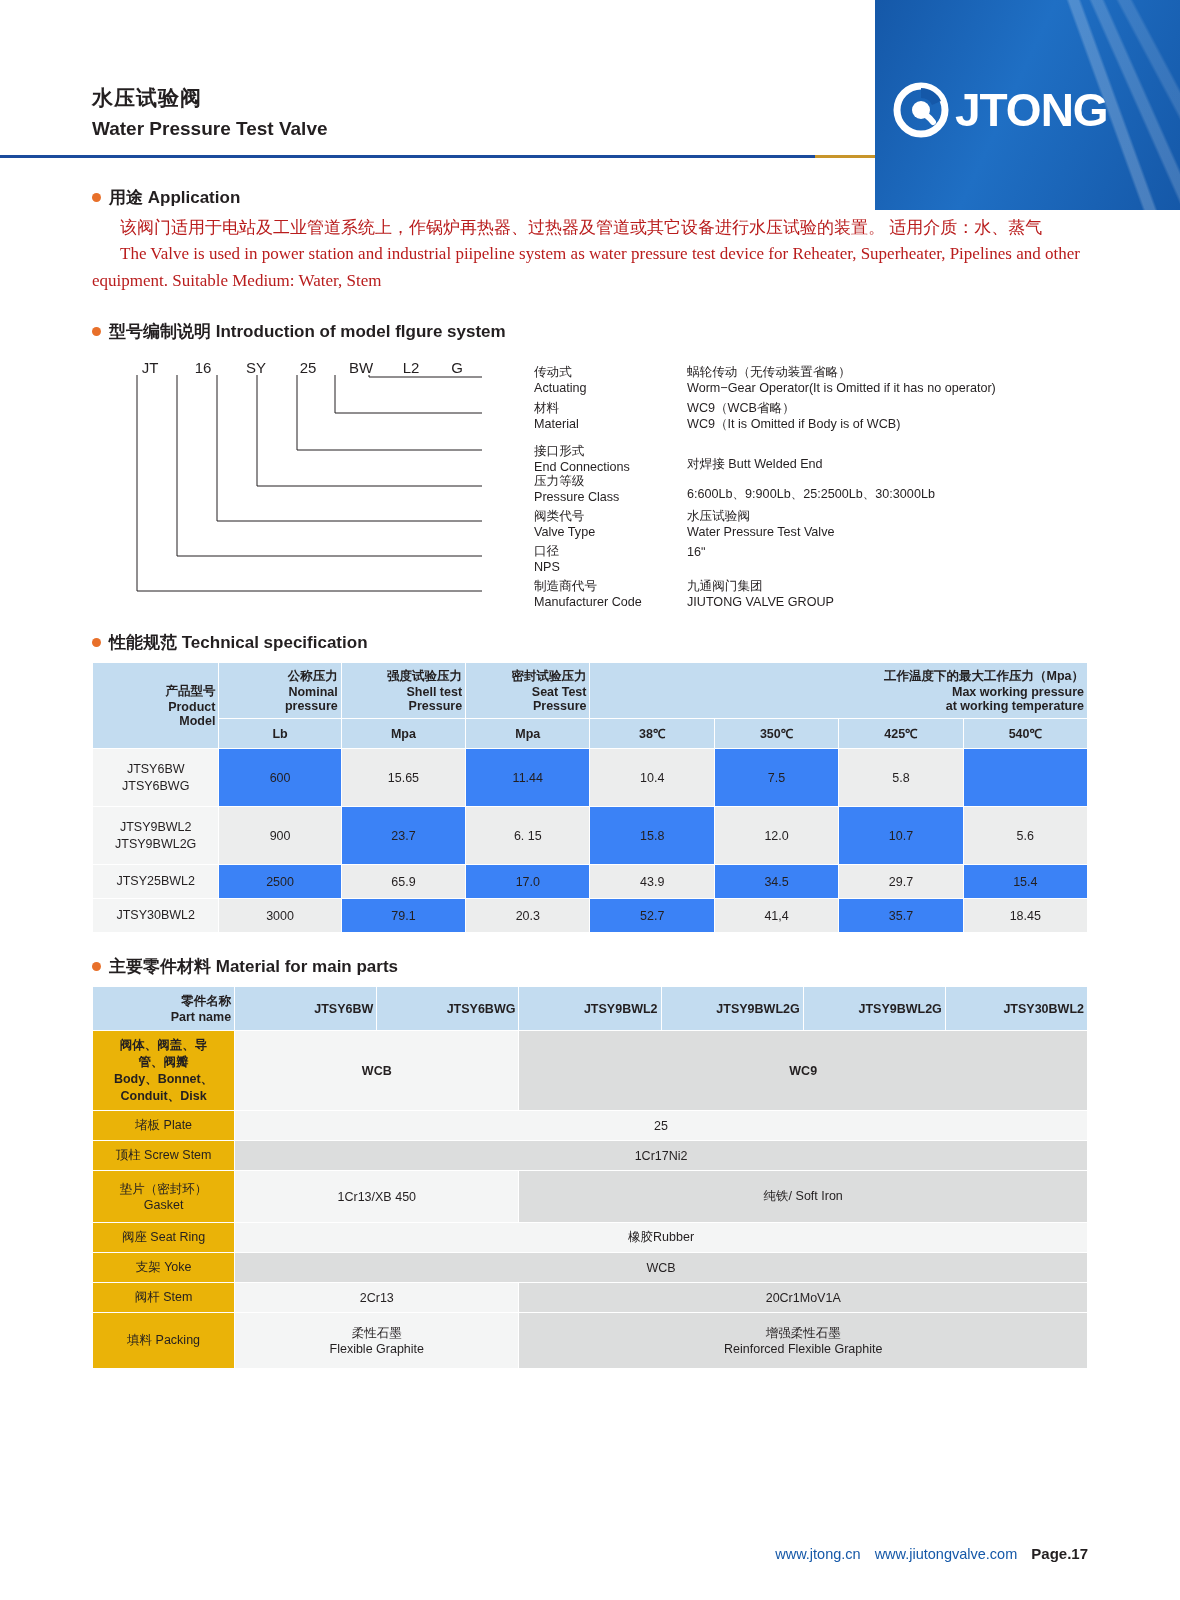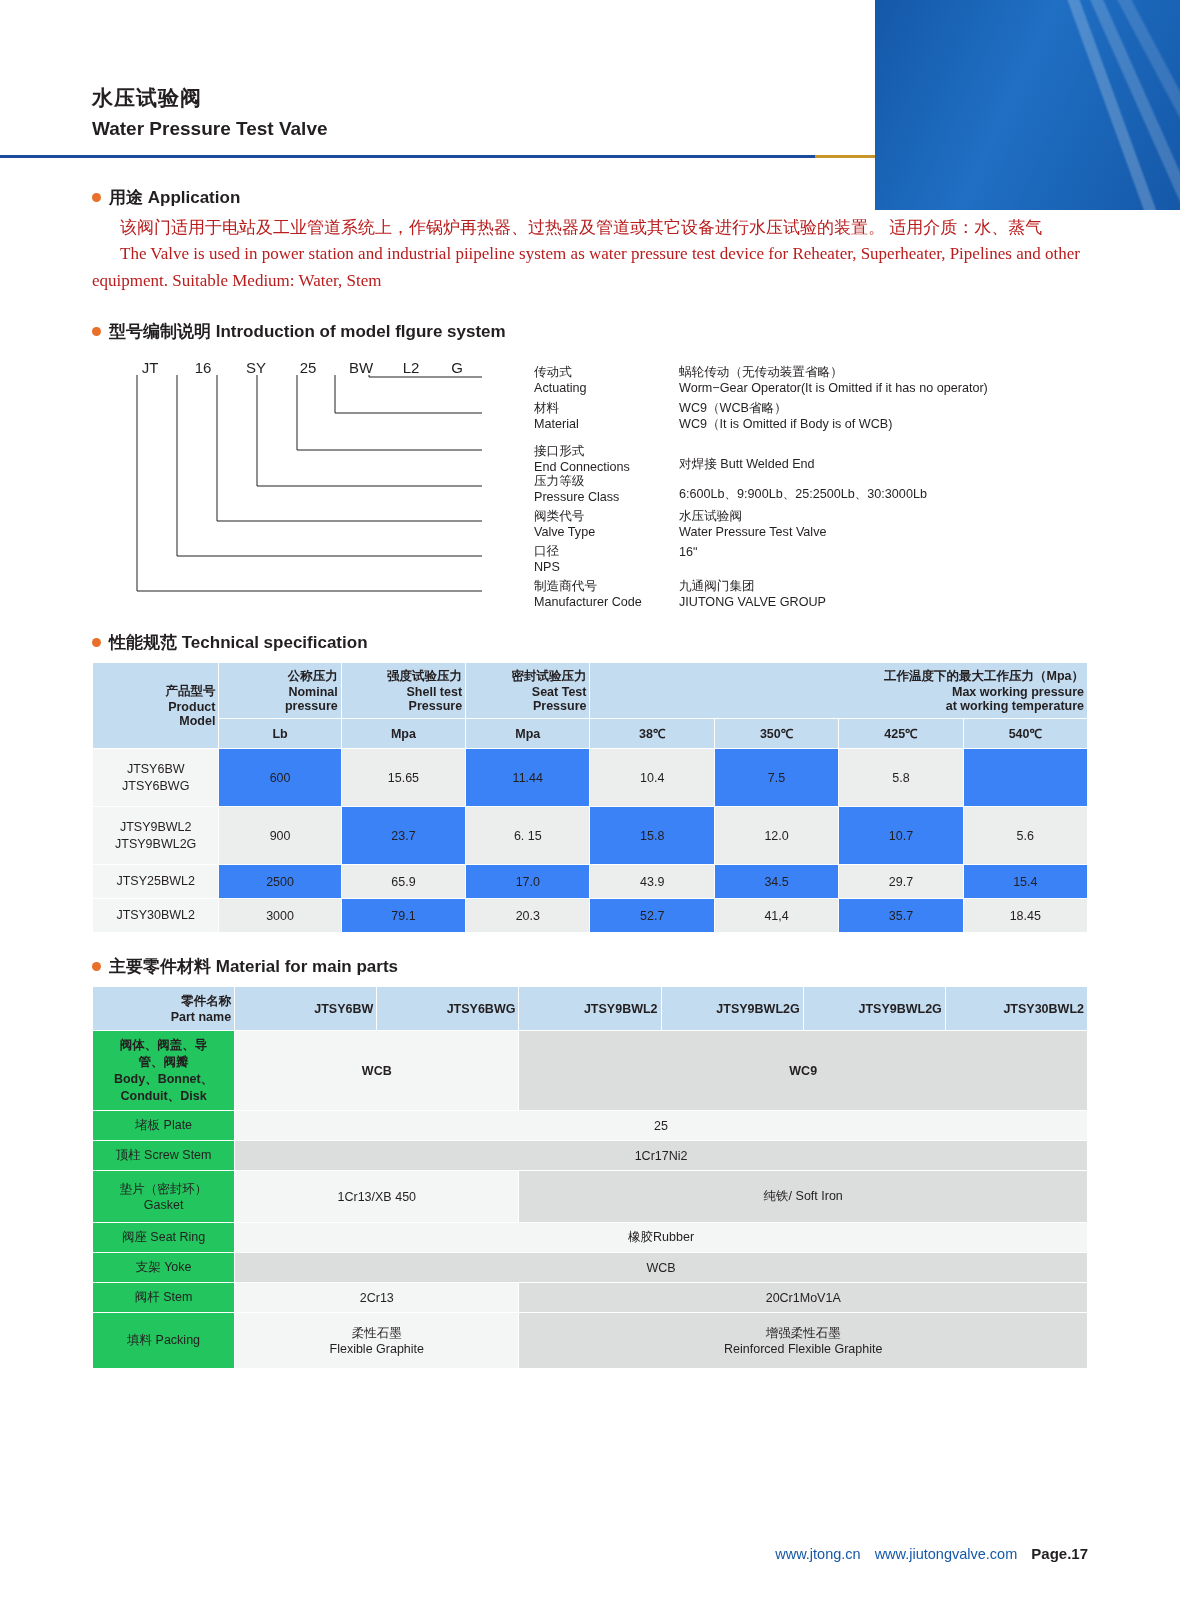--- a/index.html
+++ b/index.html
@@ -148,20 +148,21 @@
     position: absolute;
     left: 0; top: 0;
     width: 100%;
     height: 100%;
   }
   .spec-row {
     position: absolute;
     display: flex;
     font-size: 12.6px;
     line-height: 1.25;
+    gap: 8px;
   }
   .spec-label { width: 145px; }
   .spec-val { }
   .spec-cn { display: block; }
   .spec-en { display: block; }
 
   
   table {
     border-collapse: collapse;
     width: 100%;
@@ -175,21 +176,21 @@
     font-weight: normal;
     color: #231f20;
   }
   .tbl-wrap { margin-top: 8px; }
   .hd { background: #c3dcf0; font-weight: bold; text-align: right; }
   .hd2 { background: #c3dcf0; font-weight: bold; }
   .cellA { background: #eceded; }
   .cellB { background: #3b82f6; }
   .cellC { background: #f4f5f5; }
   .cellD { background: #dcdddd; }
-  .lbl { background: #22c55e; }
+  .lbl { background: #eab308; }
 
   .t1 td { height: 30px; }
   .t1 .modelcell { text-align: center; line-height: 1.35; }
 
   .t2 td { height: 30px; }
 
   
   .footer {
     position: absolute;
     right: 92px;
@@ -211,20 +212,31 @@
 <body>
 
 <div class="header">
   <div class="header-title-cn">水压试验阀</div>
   <div class="header-title-en">Water Pressure Test Valve</div>
   <div class="header-rule"></div>
   <div class="header-rule-gold"></div>
 
   <div class="logo-block">
     <div class="logo-bg"></div>
+    <div class="logo-inner">
+      <span class="logo-mark">
+        <svg width="56" height="56" viewBox="0 0 56 56">
+          <circle cx="28" cy="28" r="24" fill="none" stroke="#ffffff" stroke-width="7"></circle>
+          <path d="M28 6 a22 22 0 0 1 20 13 l-9 4 a12 12 0 0 0 -11 -7 z" fill="#1558a8"></path>
+          <circle cx="28" cy="28" r="9" fill="#ffffff"></circle>
+          <path d="M40 40 q-6 -8 -14 -10" stroke="#ffffff" stroke-width="6" fill="none" stroke-linecap="round"></path>
+        </svg>
+      </span>
+      <span class="logo-text">JTONG</span>
+    </div>
   </div>
 </div>
 
 <div class="content">
 
   <div class="sec-head">
     <span class="sec-bullet"></span>
     <span class="sec-title">用途 Application</span>
   </div>
   <div class="para indent">该阀门适用于电站及工业管道系统上，作锅炉再热器、过热器及管道或其它设备进行水压试验的装置。 适用介质：水、蒸气</div>

